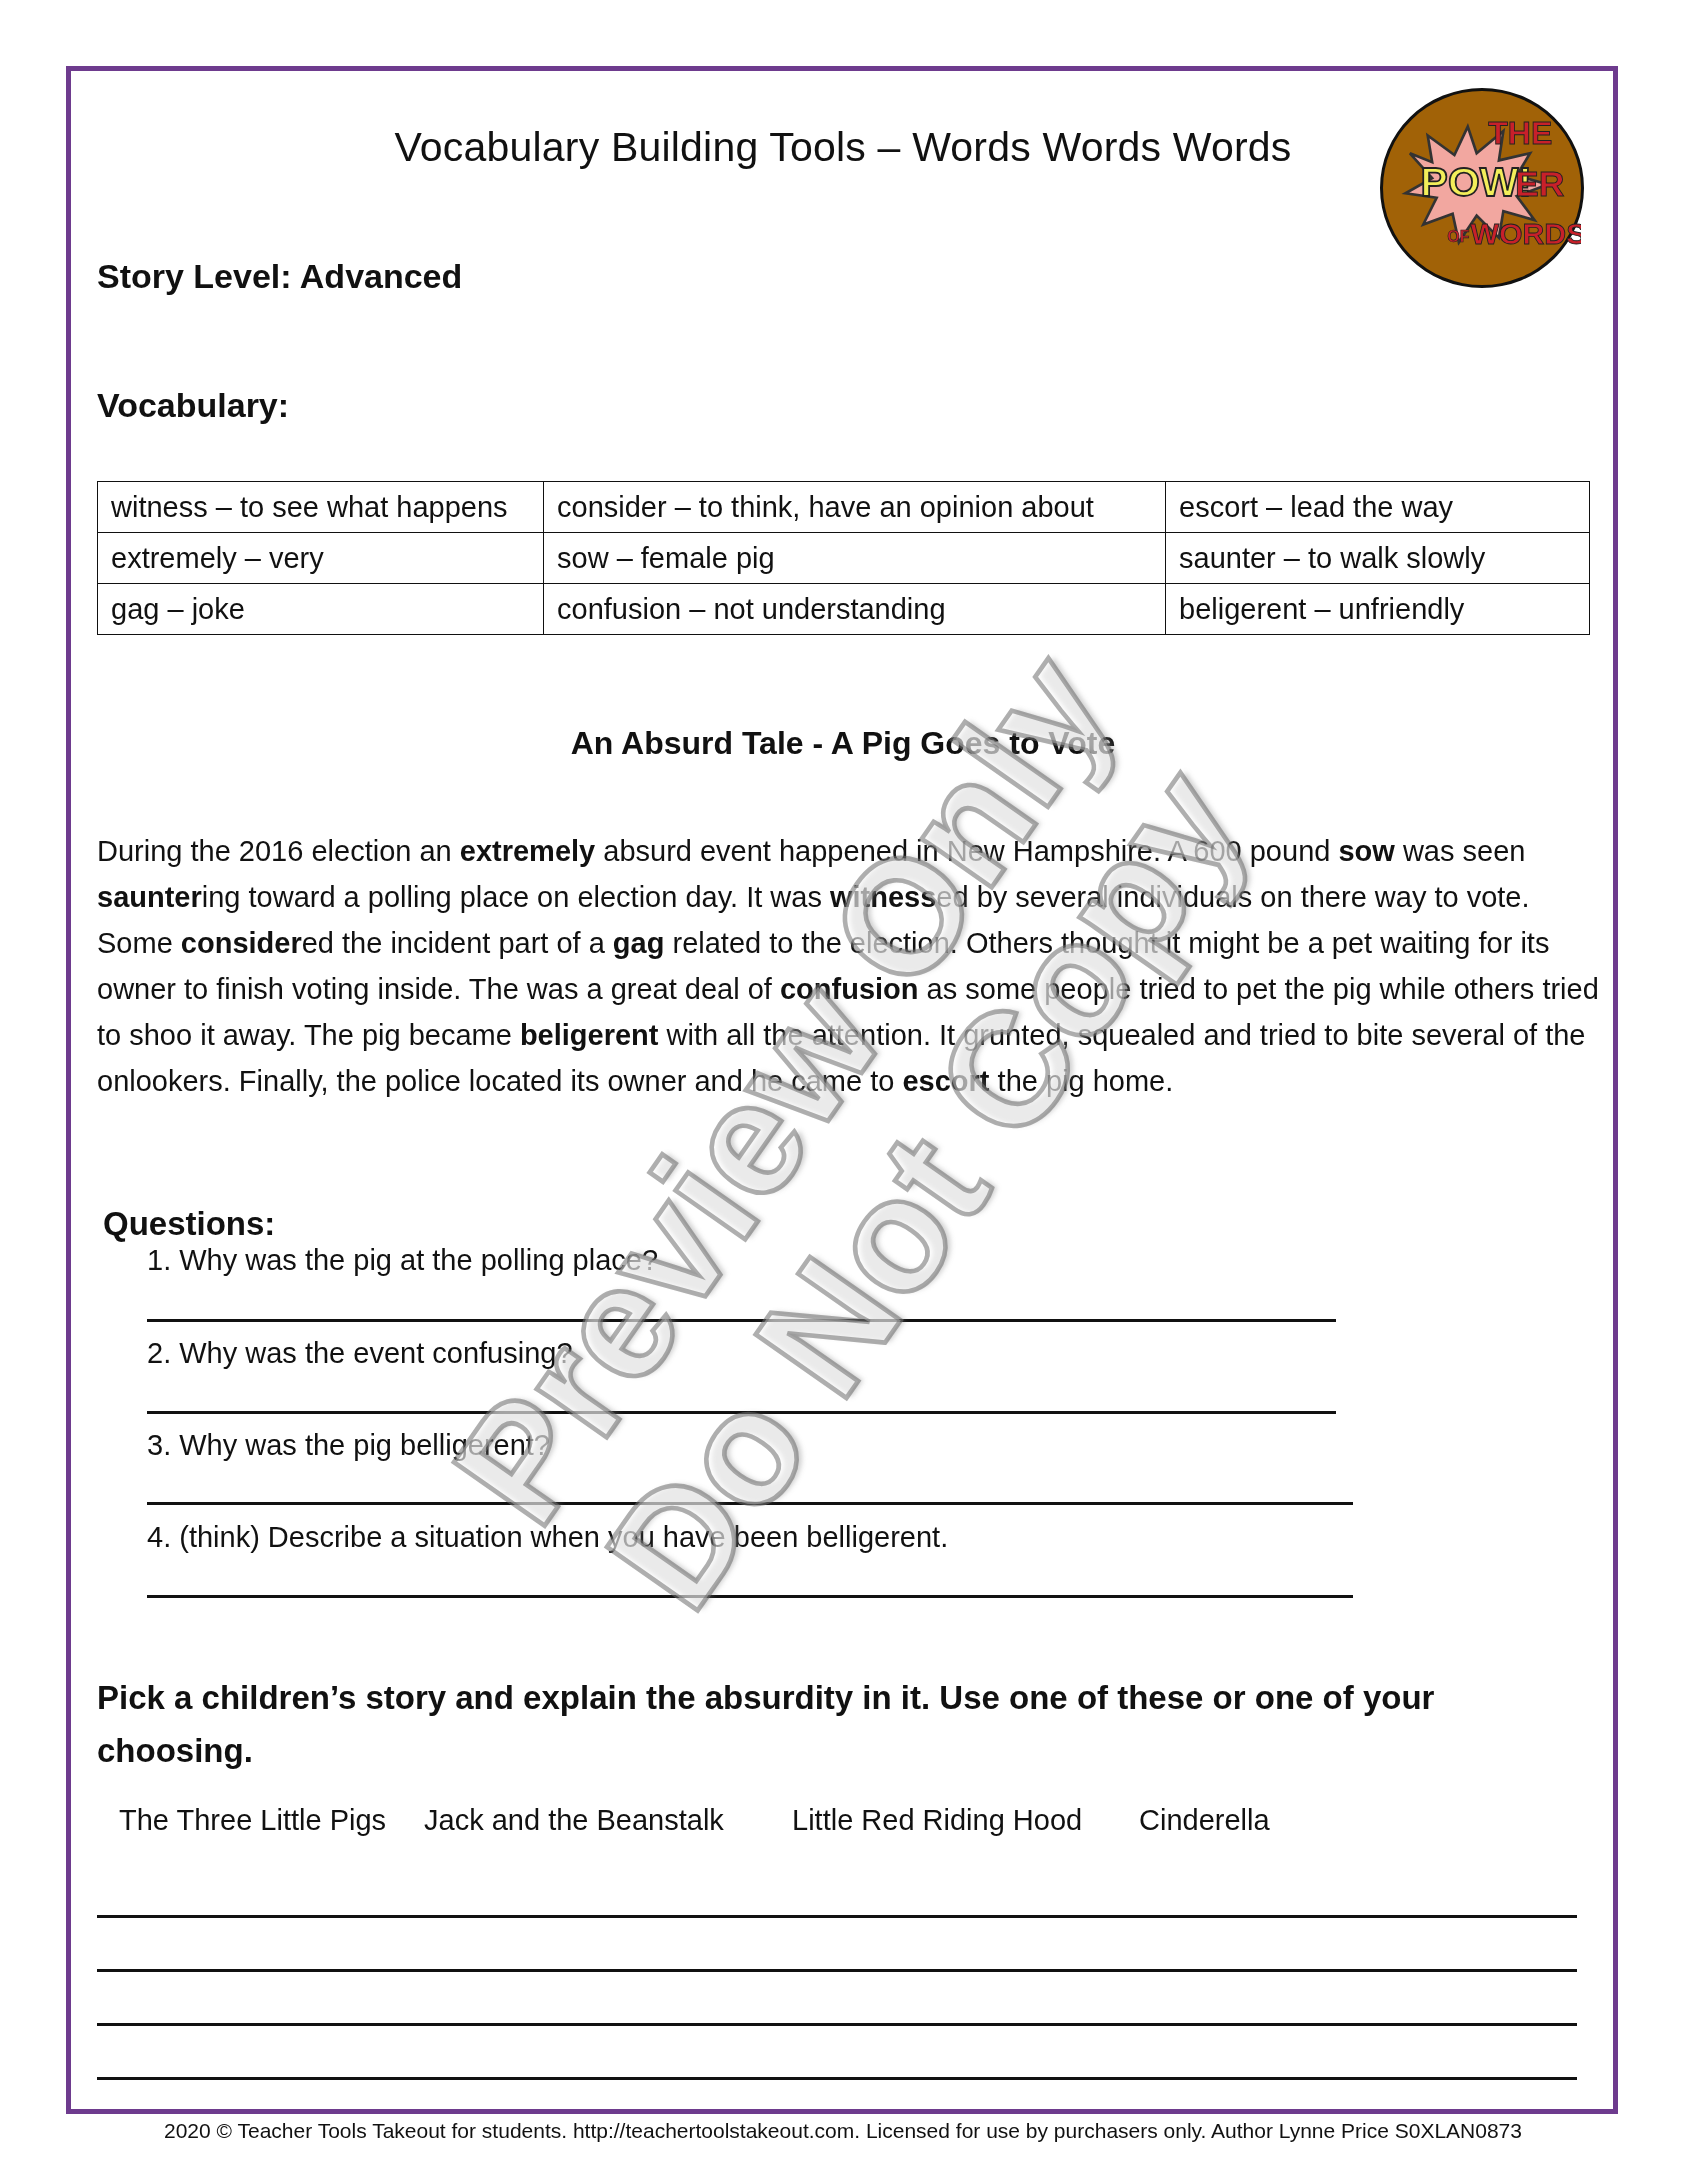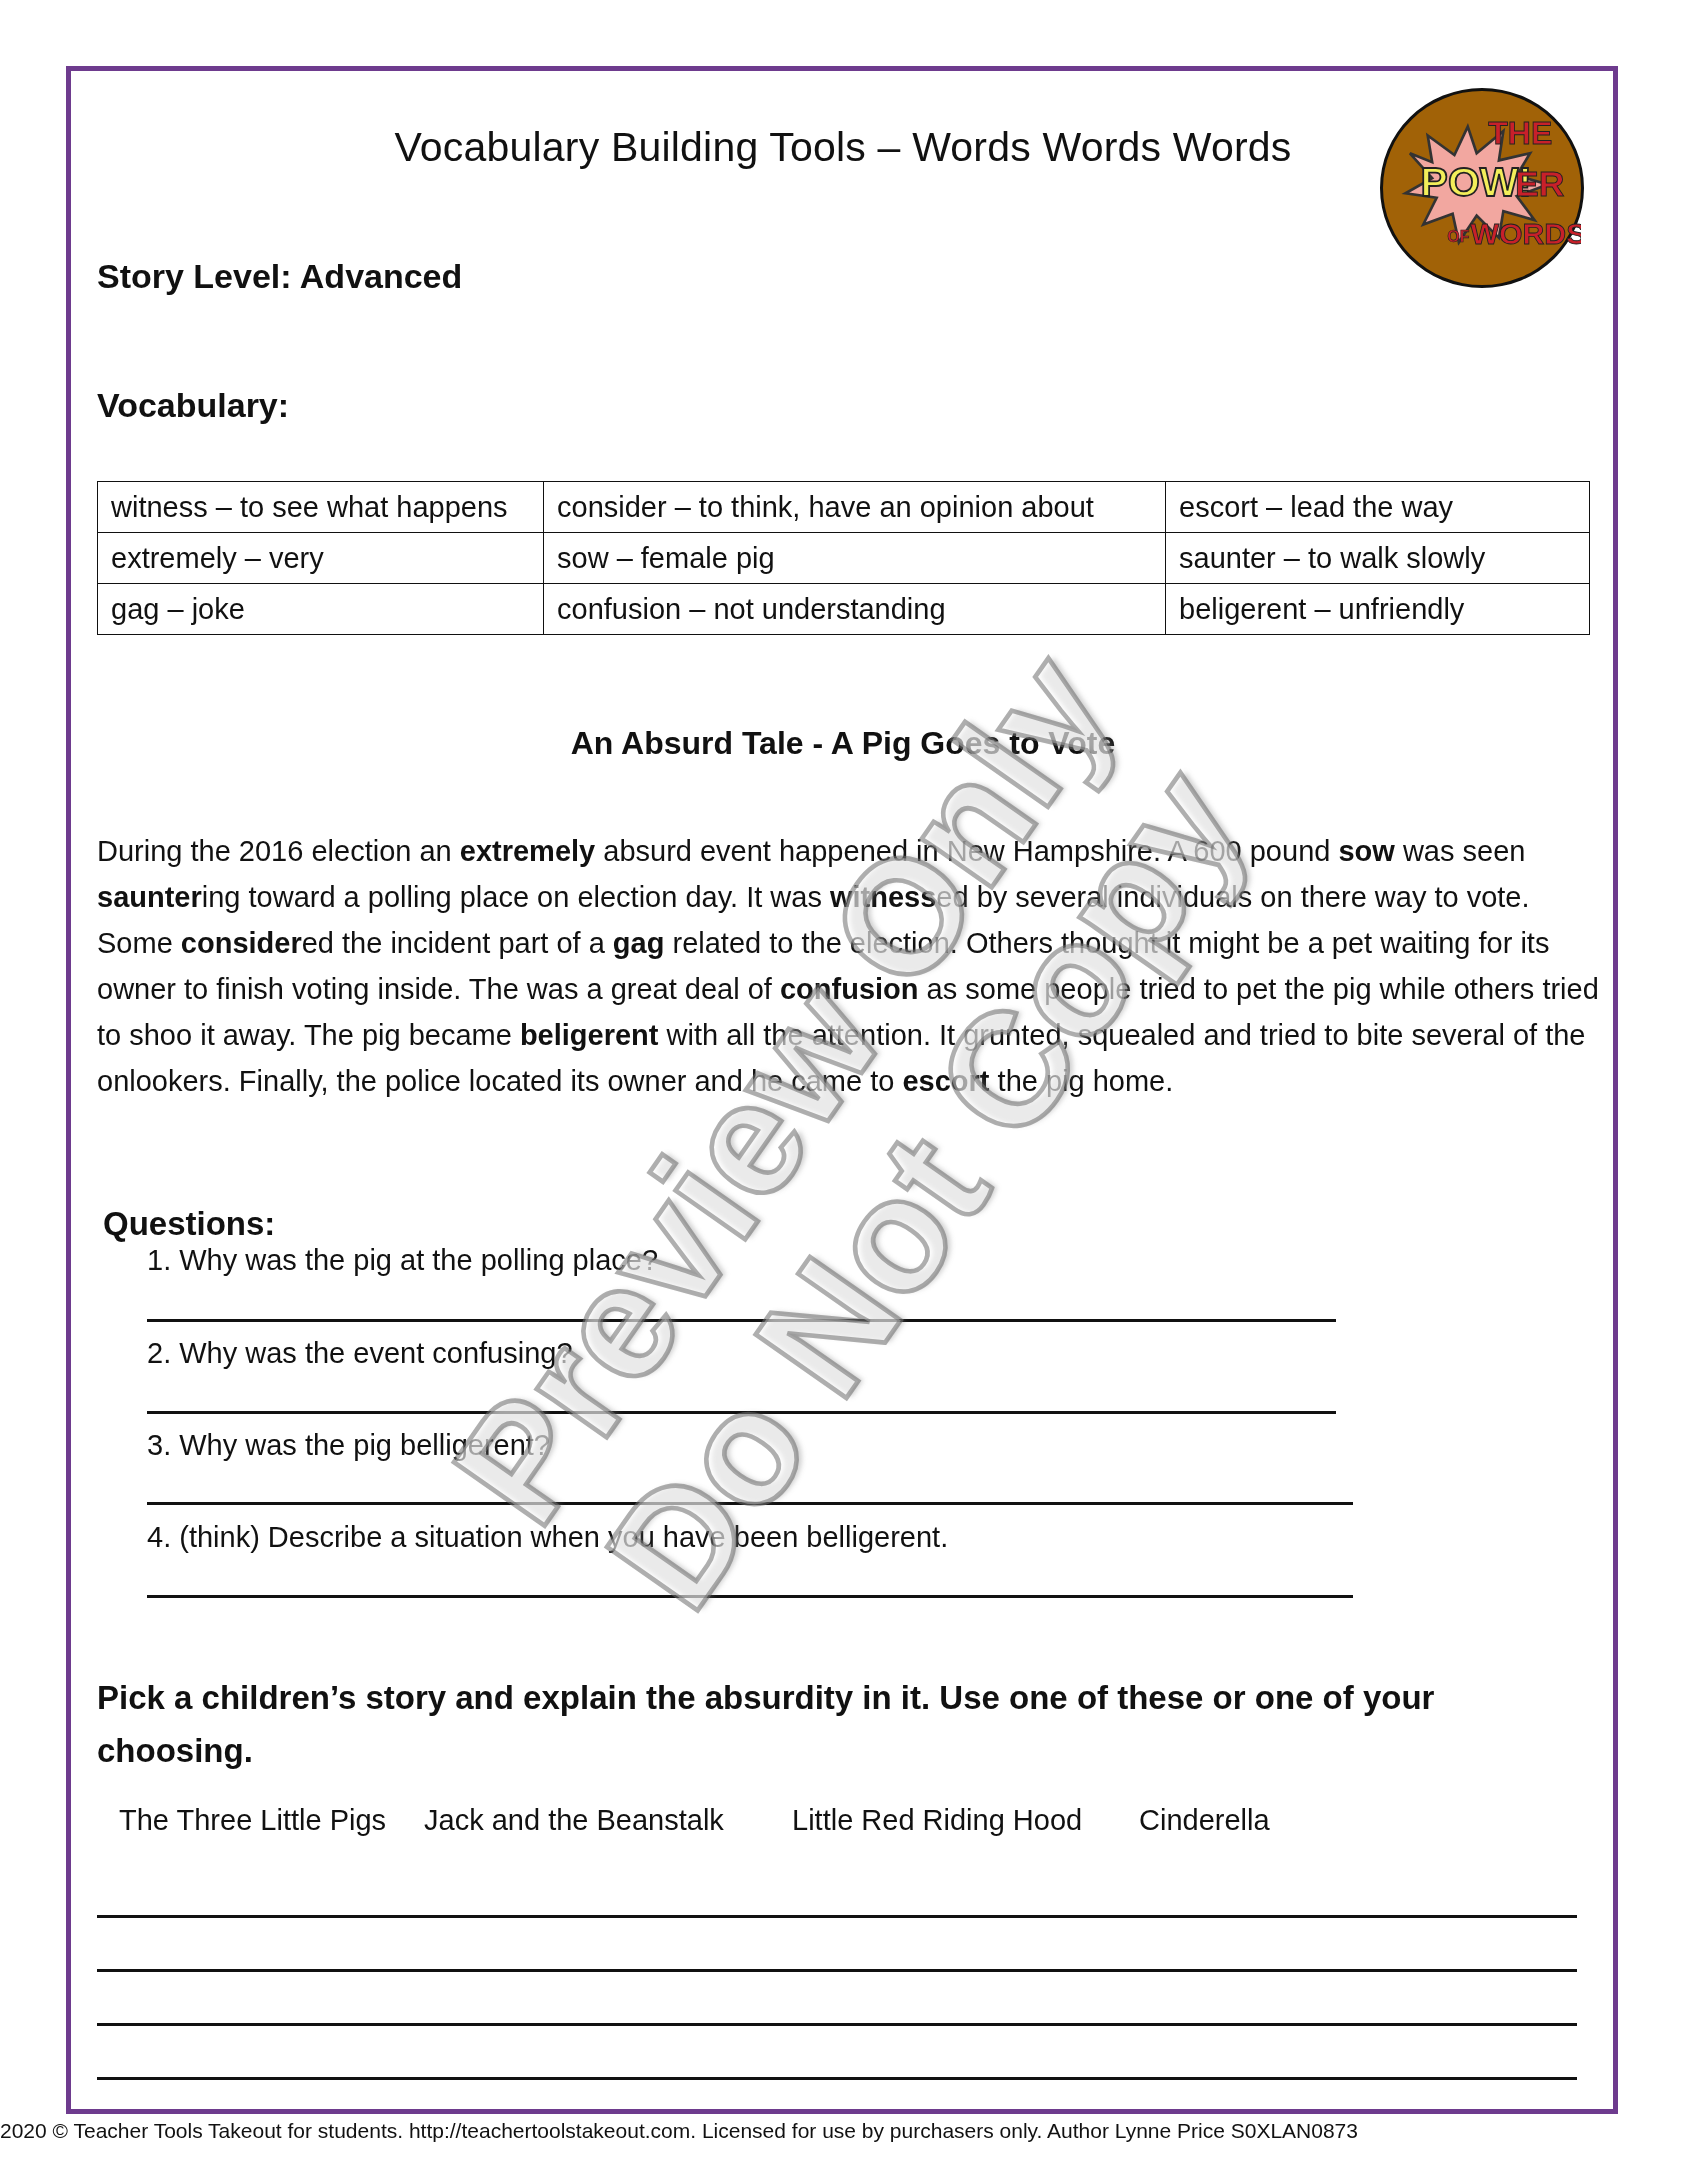--- a/index.html
+++ b/index.html
@@ -42,21 +42,21 @@
     .story b { font-weight: bold; }
     .h-questions { position: absolute; left: 97px; top: 1205px; font-size: 33px; font-weight: bold; margin-left: 6px; }
     .q { position: absolute; left: 147px; font-size: 29px; }
     .ans-line { position: absolute; height: 2.8px; background: #111; }
     .pick {
       position: absolute; left: 97px; top: 1671px; width: 1433px;
       font-size: 33px; font-weight: bold; line-height: 53px;
     }
     .stories { position: absolute; top: 1804px; font-size: 29px; }
     .footer {
-      position: absolute; left: 0; right: 0; top: 2119px; 
+      position: absolute; left: 0; right: 0; top: 2119px; text-align: center;
       font-size: 21px;
     }
     .watermark {
       position: absolute; left: 303px; top: 964px; width: 1102px;
       transform: rotate(-55deg); transform-origin: center;
       text-align: center; font-size: 161px; font-weight: bold; line-height: 174px;
       color: rgba(255,255,255,0.55);
       -webkit-text-stroke: 4.6px rgba(110,110,110,0.55);
       text-shadow: 3.7px 3.7px 5.5px rgba(120,120,120,0.35);
       pointer-events: none;

